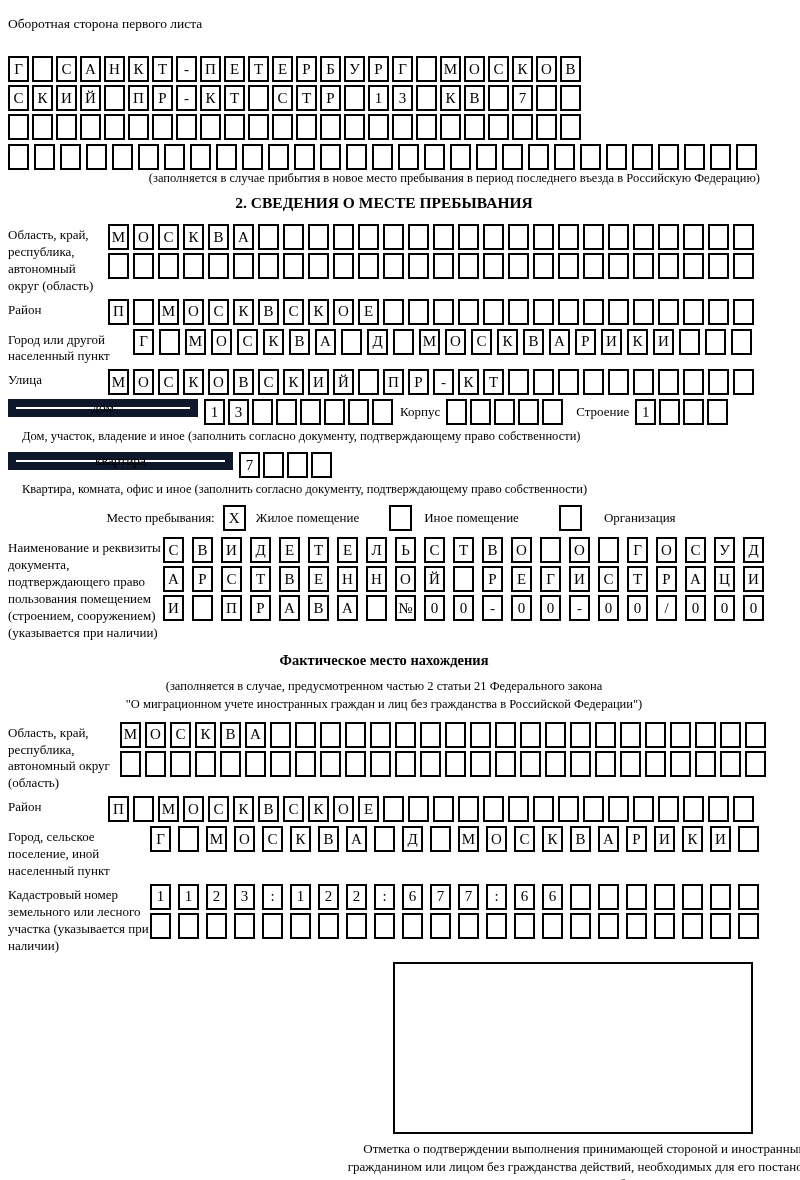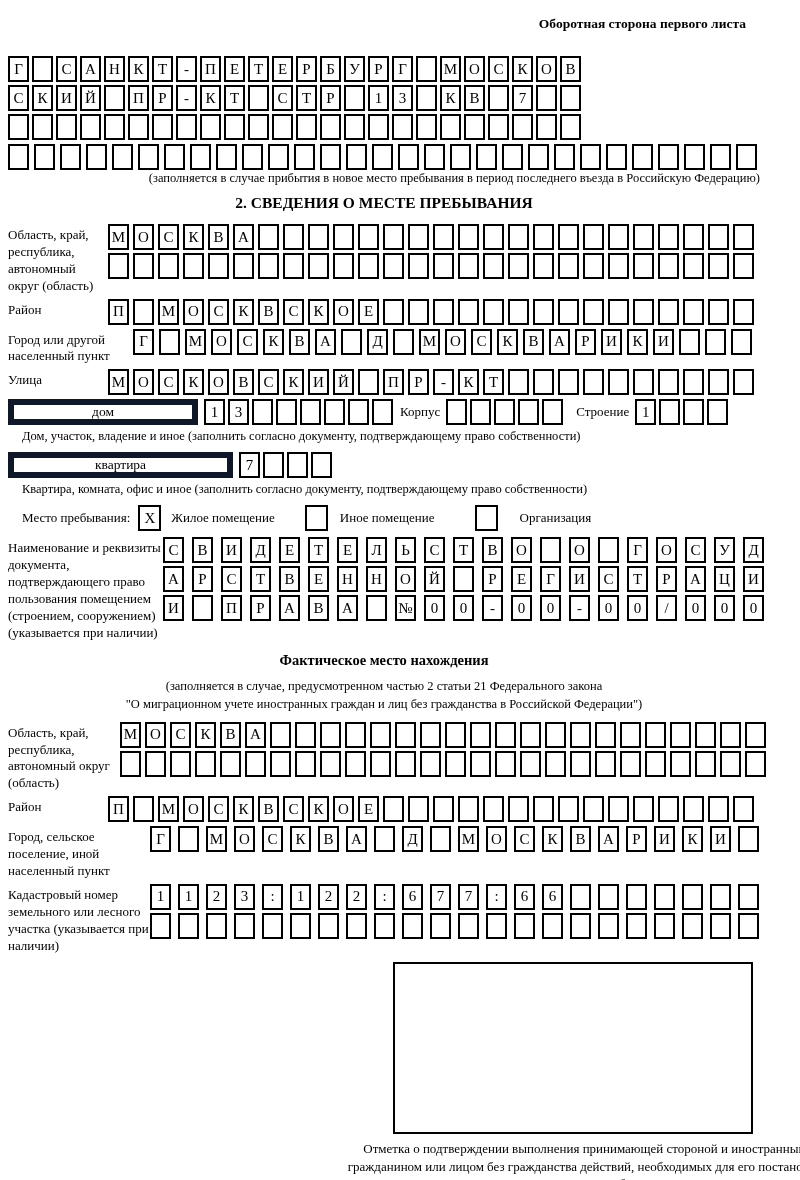--- a/index.html
+++ b/index.html
@@ -2,21 +2,21 @@
 <html><head>
 <meta charset="utf-8">
 <style>
   html,body { margin:0; padding:0; background:#fff; }
   body {
     width:800px; height:1180px; overflow:hidden;
     font-family:"Liberation Serif","DejaVu Serif",serif;
     color:#000;
   }
   .page { padding:16px 40px 0 8px; }
-  .corner { text-align:right; font-size:13.5px; padding-right:14px; margin-bottom:24px;font-weight:bold; }
+  .corner { font-size:13.5px; padding-right:14px; margin-bottom:24px; }
 
   .row { display:flex; align-items:flex-start; margin-bottom:4px; }
   .lbl { font-size:13px; line-height:1.3; flex:none; padding-top:3px; }
   .w167{width:167px} .w100{width:100px} .w125{width:125px}
   .w155{width:155px} .w112{width:112px} .w142{width:142px}
 
   .cellrows { display:flex; flex-direction:column; gap:3px; flex:none; }
   .cells { display:flex; flex:none; }
   .cell {
     flex:none; width:21px; height:26px; box-sizing:border-box;
@@ -27,32 +27,32 @@
   .g4 .cell{margin-right:4px} .g5 .cell{margin-right:5px}
   .g7 .cell{margin-right:7px} .g8 .cell{margin-right:8px}
 
   .note { font-size:12.5px; margin:1px 0 8px 0; }
   .center { text-align:right; }
   .h2 { font-size:15.5px; font-weight:bold; text-align:center; margin:4px 0 12px 0; }
   .title2 { font-size:14.5px; font-weight:bold; text-align:center; margin:10px 0 10px 0; }
   .subnote { font-size:12.5px; text-align:center; margin:0 0 3px 0; }
 
   .wbox {
-    box-sizing:border-box; height:26px; border:6px solid #0f172a; flex:none;
+    box-sizing:border-box; height:18px; border:8px solid #0f172a; flex:none;
     display:flex; align-items:center; justify-content:center; font-size:13.5px;
   }
   .wbox.dom { width:190px; margin-right:6px; }
   .wbox.kv  { width:225px; margin-right:6px; }
   .inlbl { font-size:13px; padding-top:5px; flex:none; }
 
   .chk {
     flex:none; width:23px; height:26px; box-sizing:border-box; border:2px solid #000;
     display:flex; align-items:center; justify-content:center; font-size:15px;
   }
-  .stayrow { display:flex; align-items:flex-start; margin:6px 0 2px 0; }
+  .stayrow { display:flex; align-items:flex-start; margin:6px 0 2px 0;justify-content:center; }
   .staynote { width:660px; text-align:center; font-size:12.5px; margin-bottom:8px; }
 
   .stamp-box {
     width:360px; height:172px; box-sizing:border-box;
     border:2px solid #000; margin:8px 0 6px 385px; background:#fff;
   }
   .stamp-caption {
     width:490px; margin-left:332px; text-align:center;
     font-size:13px; line-height:1.32;
   }

